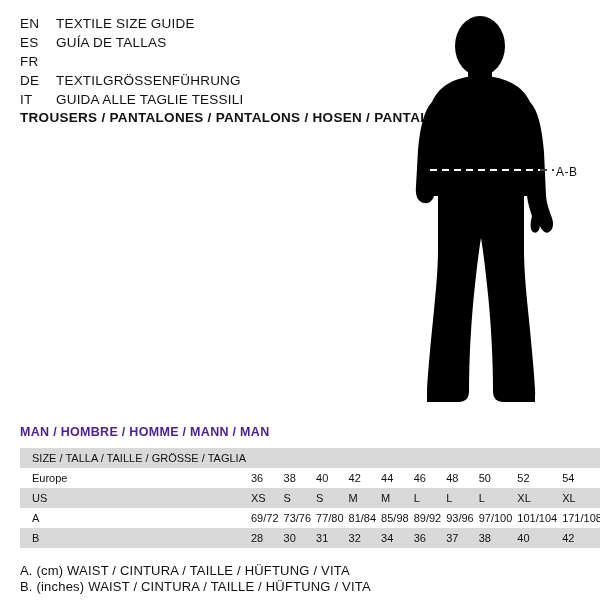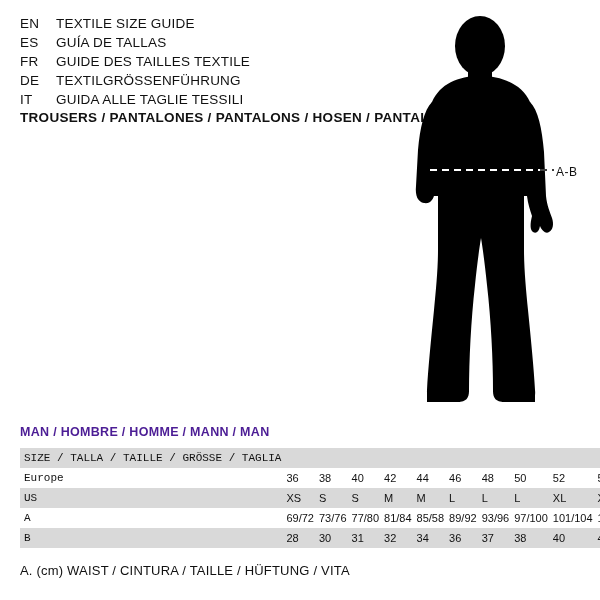--- a/index.html
+++ b/index.html
@@ -106,22 +106,21 @@
     line-height: 14px;
   }
   .size-table tr.shaded {
     background: #d9d9d9;
   }
   .size-table tr.white {
     background: #ffffff;
   }
   .size-table td.rowlabel {
     width: 90px;
-    padding-left: 4px;
-    font-family: Liberation Mono, monospace;
+    padding-left: 12px;
   }
   .size-table td.cell {
     width: 47px;
   }
 
   
   .footnotes {
     position: absolute;
     left: 20px;
     top: 563px;
@@ -142,21 +141,20 @@
     <div class="lang-row">
       <span class="lang-code">EN</span>
       <span class="lang-title">TEXTILE SIZE GUIDE</span>
     </div>
     <div class="lang-row">
       <span class="lang-code">ES</span>
       <span class="lang-title">GUÍA DE TALLAS</span>
     </div>
     <div class="lang-row">
       <span class="lang-code">FR</span>
-      <span class="lang-title">GUIDE DES TAILLES TEXTILE</span>
     </div>
     <div class="lang-row">
       <span class="lang-code">DE</span>
       <span class="lang-title">TEXTILGRÖSSENFÜHRUNG</span>
     </div>
     <div class="lang-row">
       <span class="lang-code">IT</span>
       <span class="lang-title">GUIDA ALLE TAGLIE TESSILI</span>
     </div>
   </div>
@@ -262,21 +260,21 @@
         <td class="cell">XL</td>
         <td class="cell">XL</td>
         <td class="cell">XXL</td>
       </tr>
       <tr class="white">
         <td class="rowlabel">A</td>
         <td class="cell">69/72</td>
         <td class="cell">73/76</td>
         <td class="cell">77/80</td>
         <td class="cell">81/84</td>
-        <td class="cell">85/58</td>
+        <td class="cell">85/98</td>
         <td class="cell">89/92</td>
         <td class="cell">93/96</td>
         <td class="cell">97/100</td>
         <td class="cell">101/104</td>
         <td class="cell">171/108</td>
         <td class="cell">109/112</td>
       </tr>
       <tr class="shaded">
         <td class="rowlabel">B</td>
         <td class="cell">28</td>
@@ -289,15 +287,16 @@
         <td class="cell">38</td>
         <td class="cell">40</td>
         <td class="cell">42</td>
         <td class="cell">44</td>
       </tr>
     </tbody>
   </table>
 
   <div class="footnotes">
     <div class="footnote">A. (cm) WAIST / CINTURA / TAILLE / HÜFTUNG / VITA</div>
+    <div class="footnote">B. (inches) WAIST / CINTURA / TAILLE / HÜFTUNG / VITA</div>
   </div>
 
 </div>
 
 </body></html>

